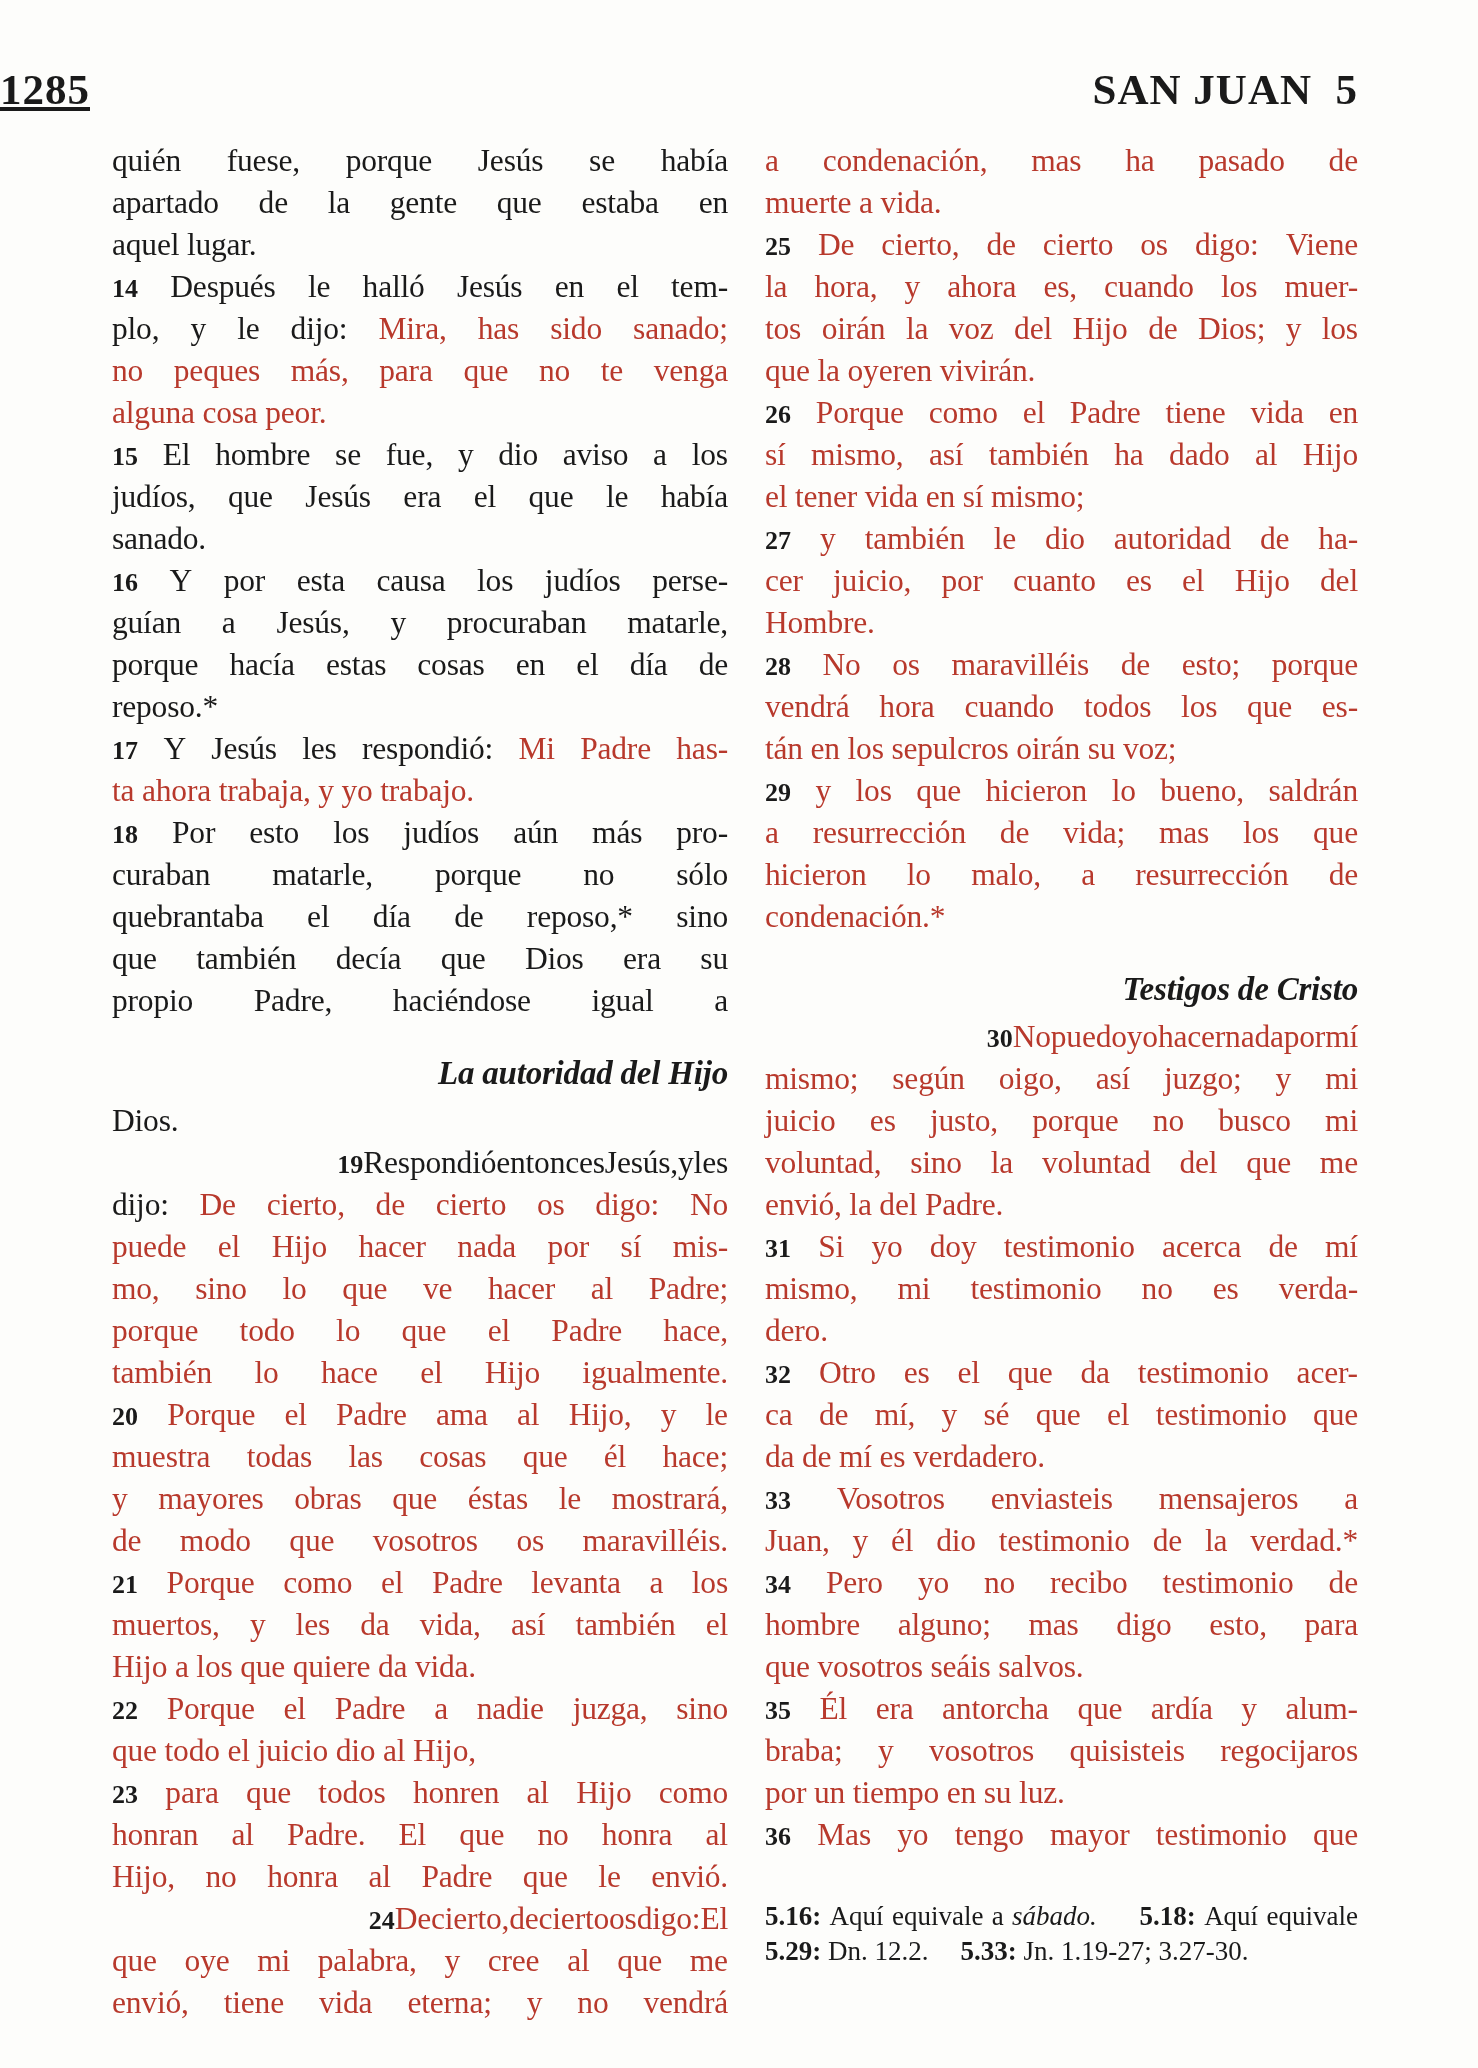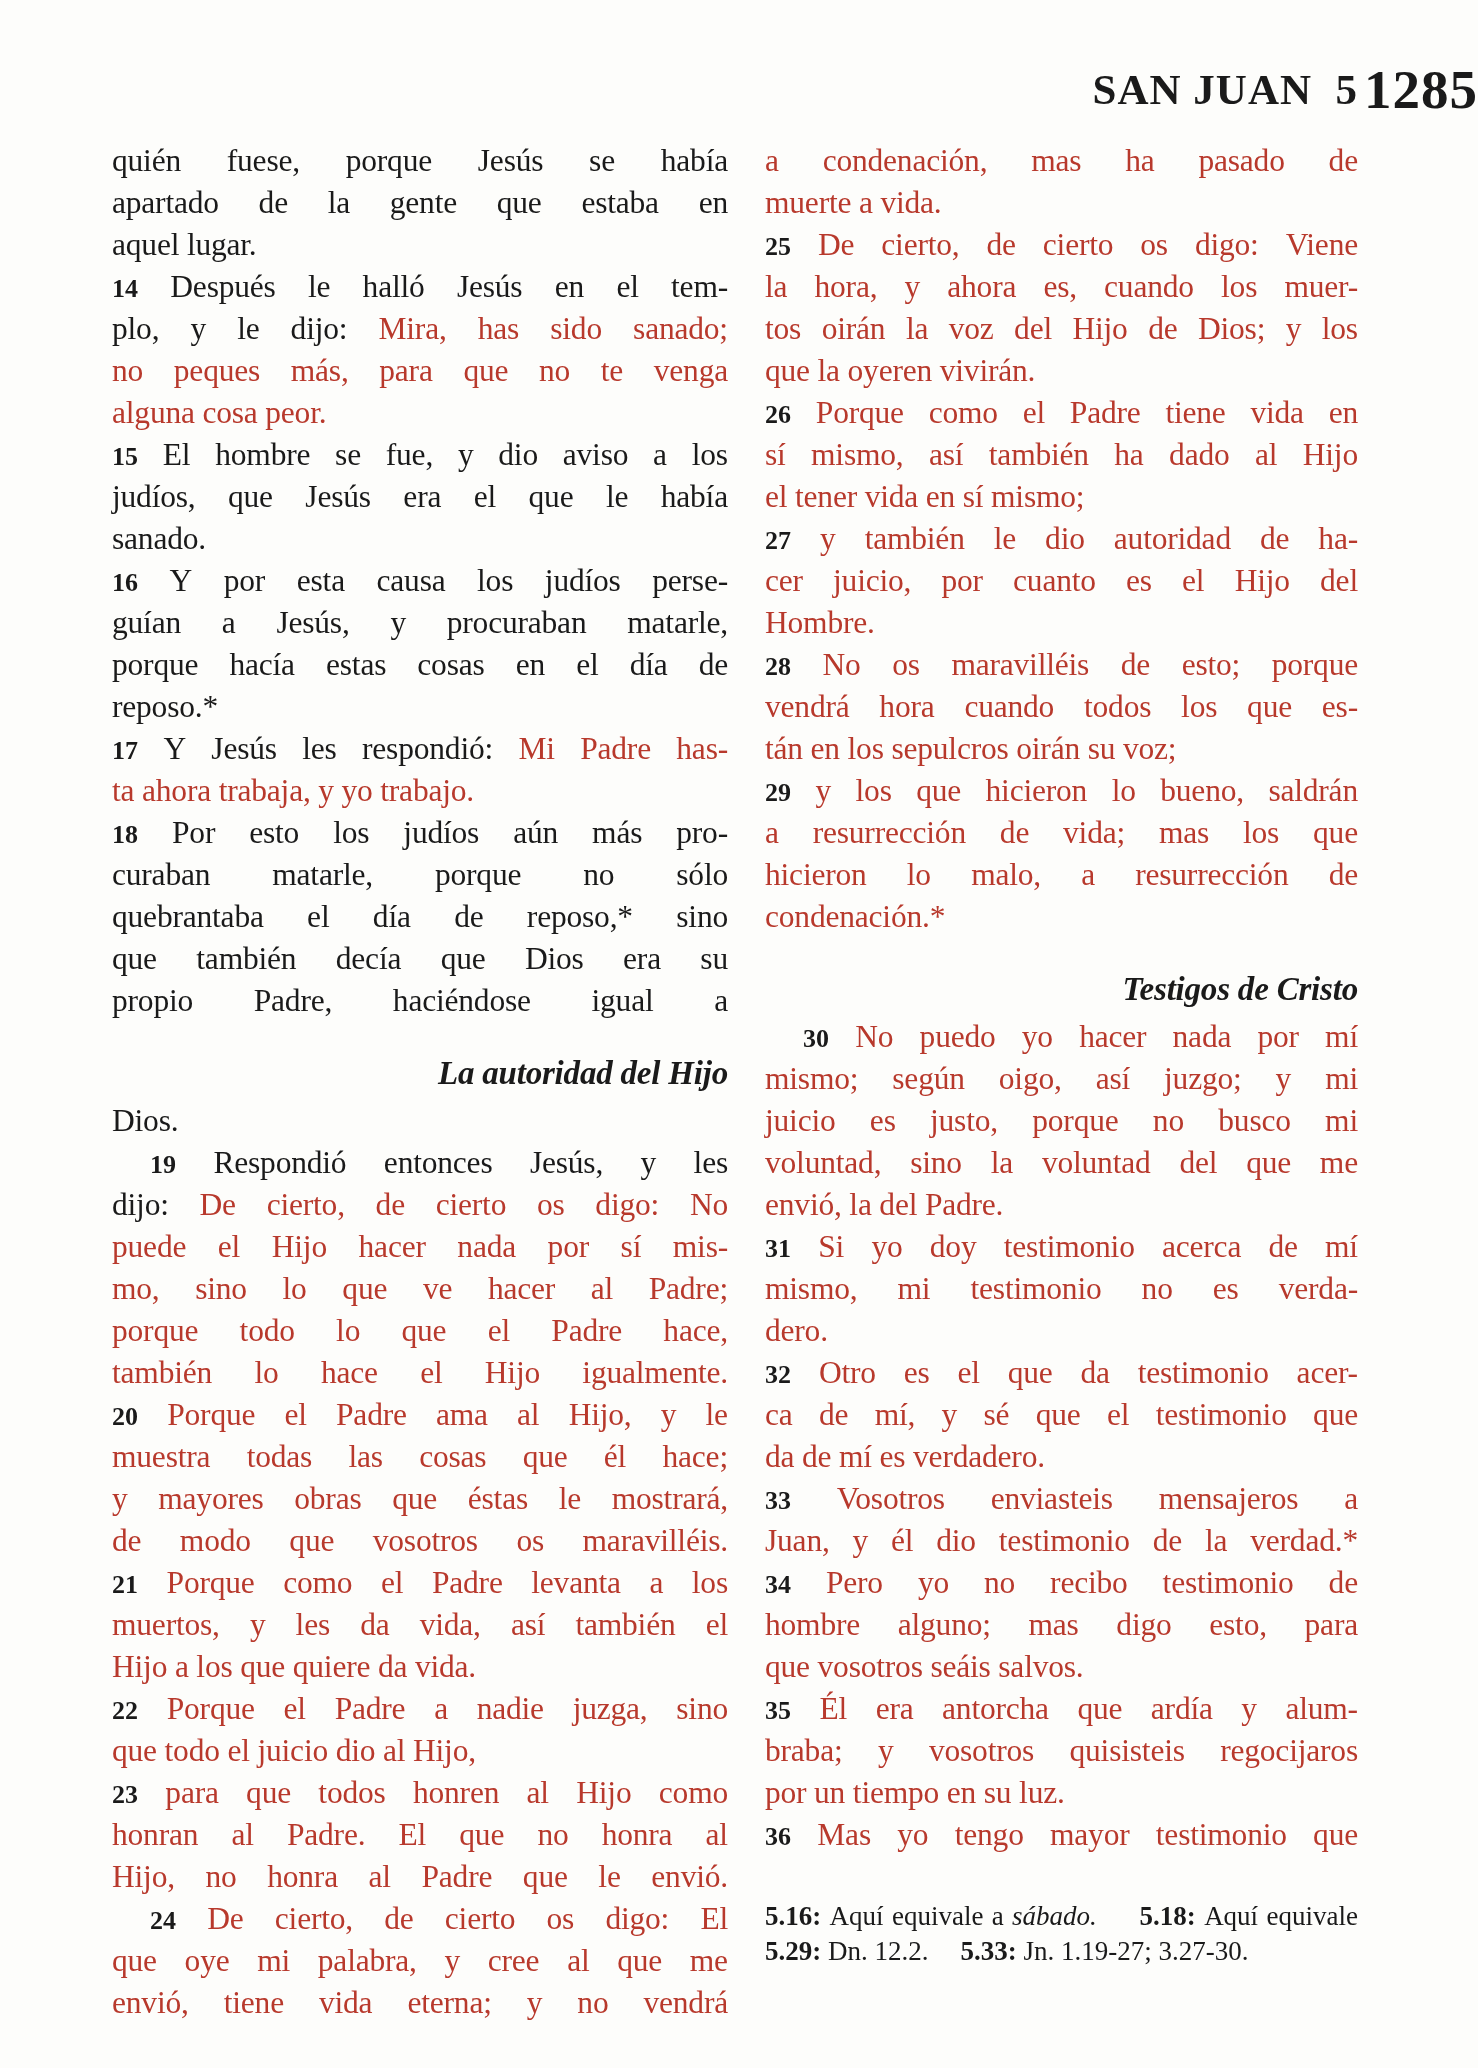--- a/index.html
+++ b/index.html
@@ -1,32 +1,32 @@
 <!DOCTYPE html>
 <html style="--bg: #fdfdfb; --ink: #1a1a1a; --red: #b8392c;"><head>
 <meta charset="utf-8">
 <style>
   html,body{margin:0;padding:0;background:#e9e9e9;}
   .page{position:relative;width:1478px;height:2068px;background:var(--bg,#fdfdfb);
         font-family:"Liberation Serif","DejaVu Serif",serif;color:var(--ink,#1a1a1a);overflow:hidden;}
-  .pnum{position:absolute;top:66px;left:0;right:0;text-align:right;
-        font-size:55px;font-weight:bold;letter-spacing:1px;line-height:48px;}
+  .pnum{position:absolute;top:66px;left:0;right:0;text-align:left;
+        font-size:43px;font-weight:bold;letter-spacing:1px;line-height:48px;text-decoration:underline;}
   .runhead{position:absolute;top:66px;right:120px;font-size:43px;font-weight:bold;
         white-space:pre;letter-spacing:1px;line-height:48px;}
   .col{position:absolute;top:140px;}
   #col-left{left:112px;width:616px;}
   #col-right{left:765px;width:593px;}
   .line{height:42px;line-height:42px;font-size:31.5px;letter-spacing:-0.2px;}
   .just{display:flex;justify-content:space-between;align-items:baseline;flex-wrap:nowrap;}
   .left{white-space:pre;}
   .red{color:var(--red,#b8392c);}
   .vn{font-weight:bold;font-size:26px;color:var(--ink,#1a1a1a);letter-spacing:0;}
   .heading{text-align:right;font-style:italic;font-weight:bold;font-size:33px;
            margin:30px 0 6px;height:42px;line-height:42px;}
-  .ind{padding-left:38px;}
+  .ind{padding-left:38px;justify-content:flex-end;}
   .fnote{font-size:27px;line-height:33px;height:33px;letter-spacing:0;}
   .fnote .b{font-weight:bold;}
   .fnote .i{font-style:italic;}
   .fn-block{margin-top:44px;}
   .fn3{margin-top:2px;}
   .gap{min-width:26px;}
   .gap-inline{display:inline-block;width:32px;}
 </style>
 </head>
 <body>

